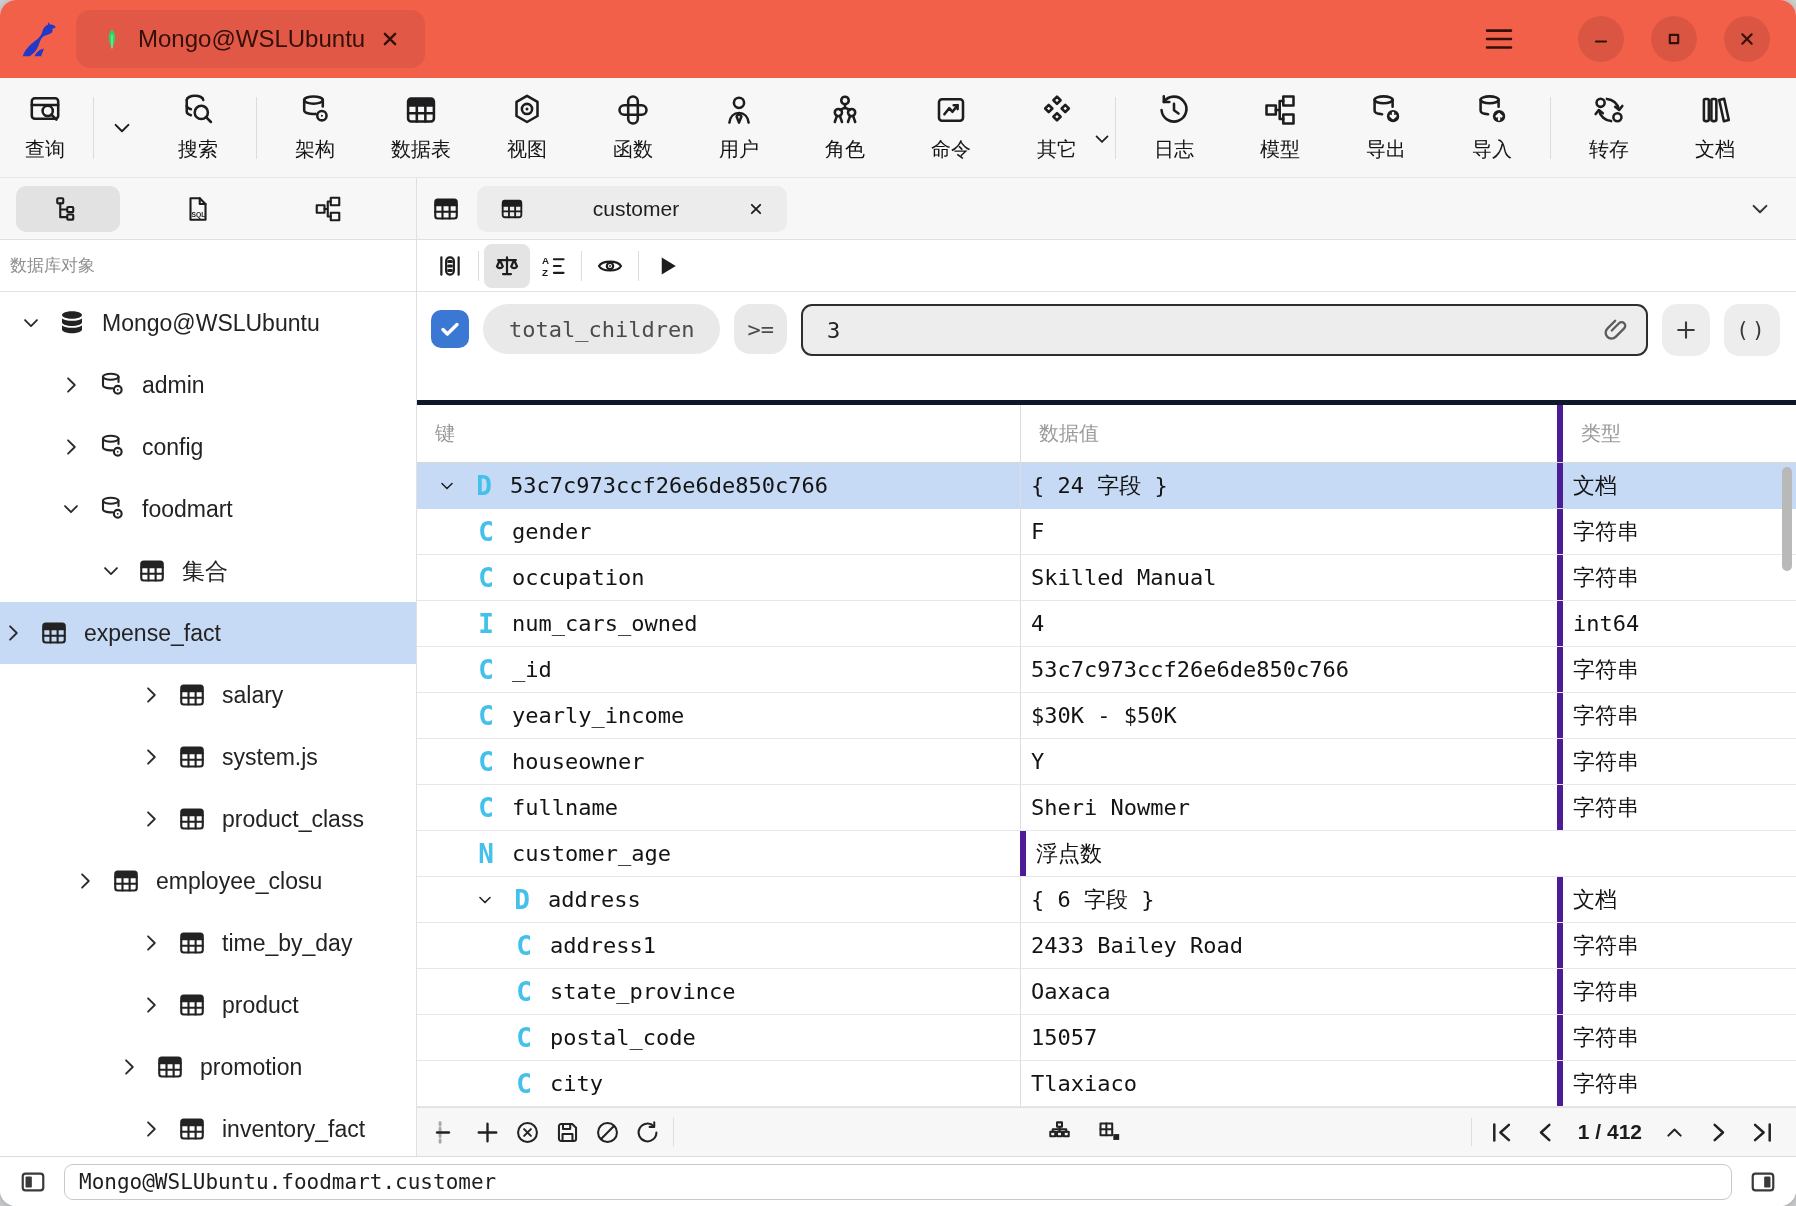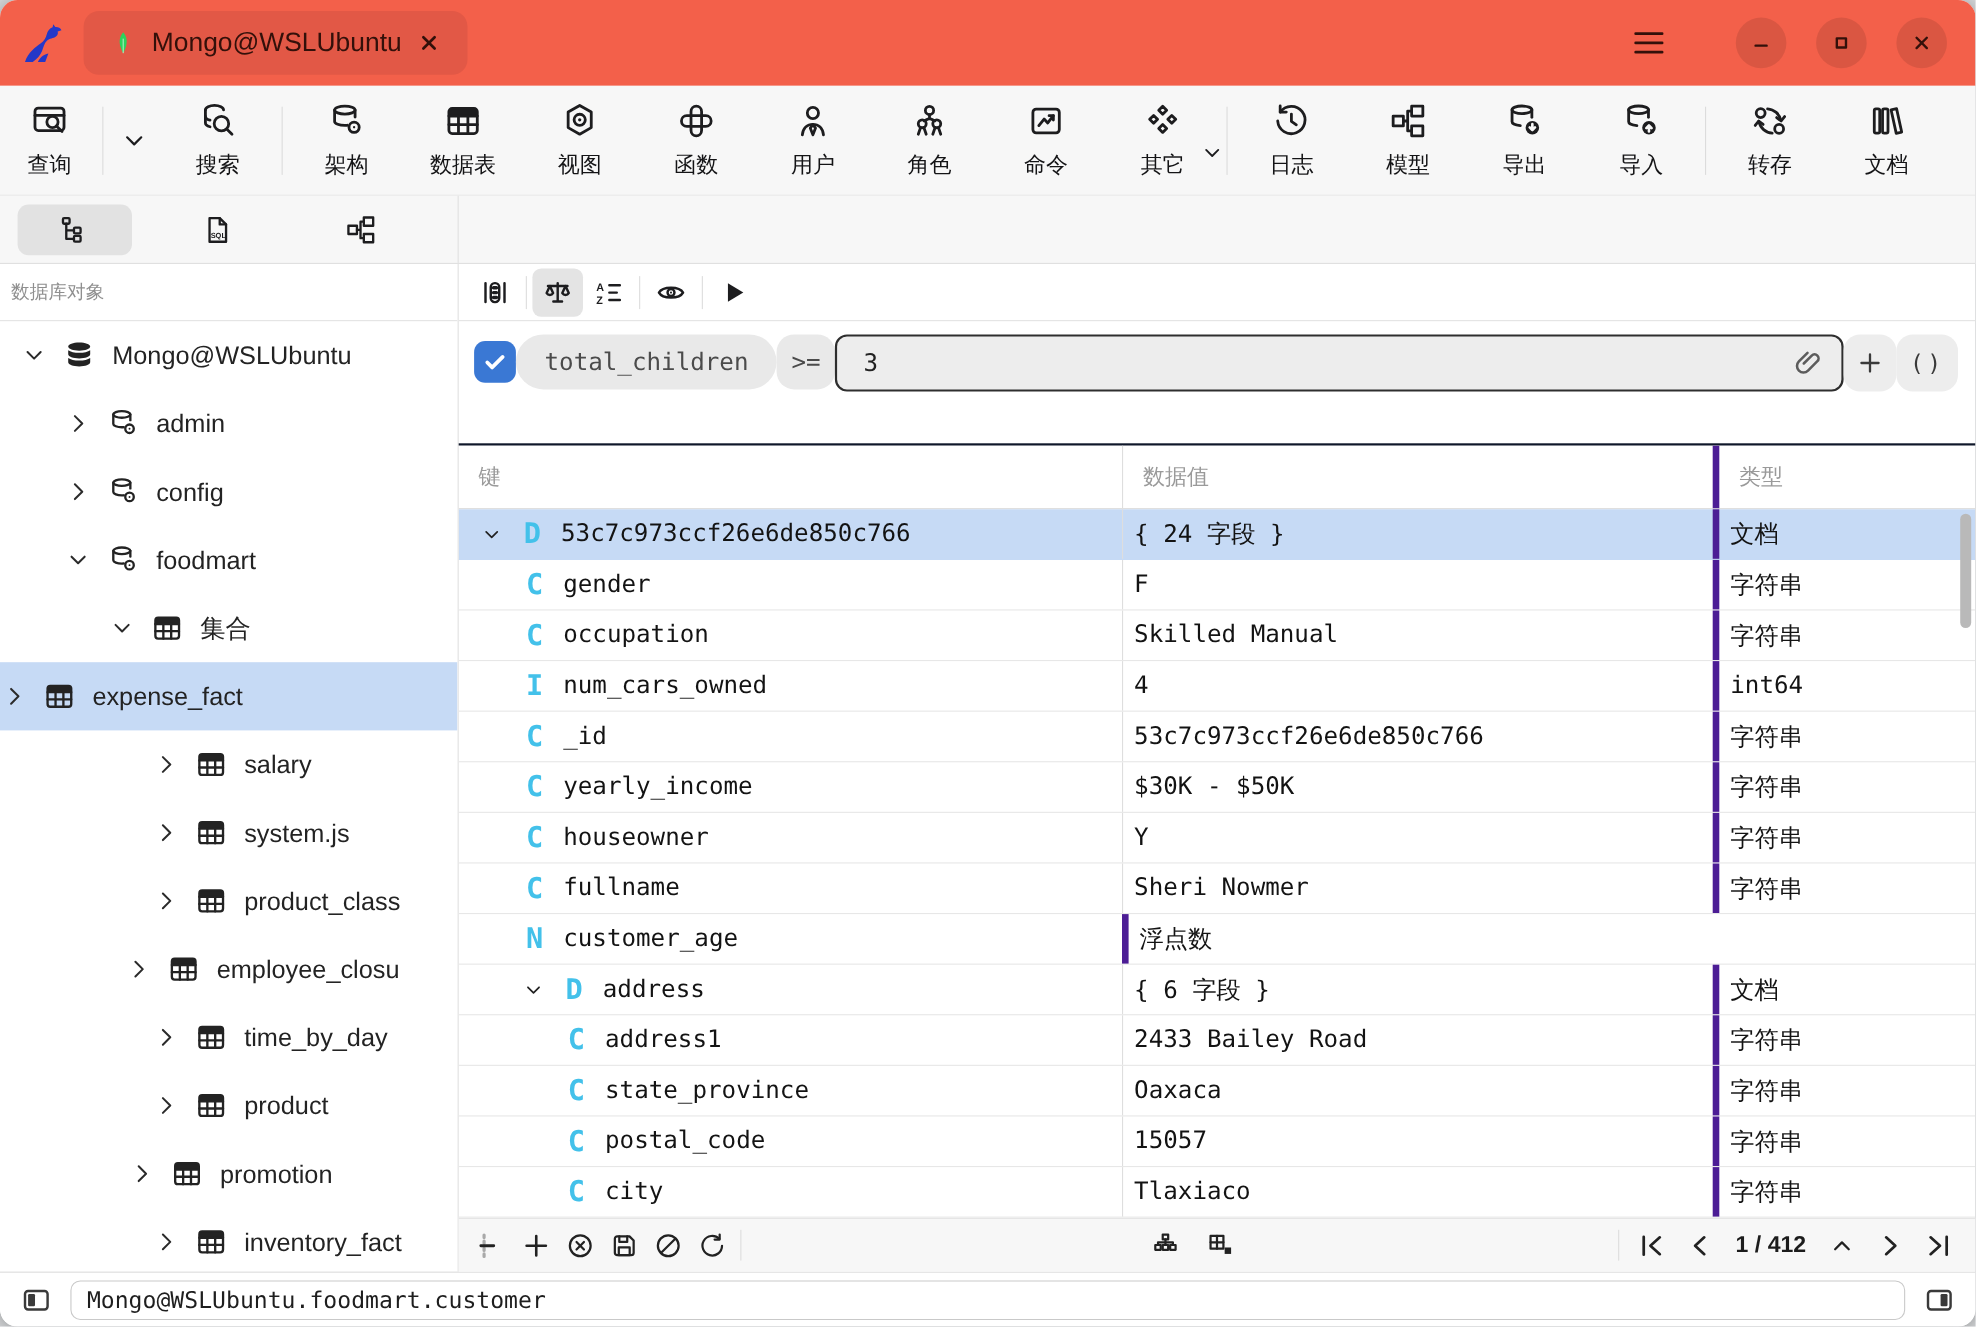--- a/index.html
+++ b/index.html
@@ -62,21 +62,21 @@
   .main{flex:1;min-width:0;display:flex;flex-direction:column}
 
   
   .viewbar{height:52px;flex:none;border-bottom:1px solid #e3e3e3;display:flex;align-items:center;padding-left:10px}
   .vb-btn{width:46px;height:44px;border-radius:8px;display:flex;align-items:center;justify-content:center}
   .vb-btn svg{width:28px;height:28px;stroke-width:1.9}
   .vb-btn.active{background:#e4e4e4}
   .vb-sep{width:1px;height:30px;background:#ddd;margin:0 5px}
 
   
-  .filter-panel{height:113px;flex:none;border-bottom:2px solid #0f172a;display:flex;align-items:flex-start;padding:12px 16px 0 14px}
+  .filter-panel{height:113px;flex:none;border-bottom:5px solid #0f172a;display:flex;align-items:flex-start;gap:14px;padding:12px 16px 0 14px}
   .chk{width:38px;height:38px;flex:none;border-radius:10px;background:var(--accent-blue);display:flex;align-items:center;justify-content:center;margin-top:6px}
   .chk svg{width:24px;height:24px;color:#fff;stroke-width:3.4}
   .pill{background:#e9e9e9;border-radius:25px;height:50px;display:flex;align-items:center;padding:0 26px;font-family:"DejaVu Sans Mono",monospace;font-size:22px;color:#4b4b4b;flex:none}
   .pill.op{padding:0 13px;border-radius:16px}
   .filter-input{flex:1;height:52px;background:#ededed;border:2.5px solid #2e2e2e;border-radius:11px;display:flex;align-items:center;padding:0 16px 0 24px;font-family:"DejaVu Sans Mono",monospace;font-size:22px;color:#222}
   .filter-input .val{flex:1}
   .filter-input .clip{width:28px;height:28px;color:#5c5c5c;stroke-width:2}
   .round-btn{width:48px;height:52px;flex:none;border-radius:15px;background:#ededed;display:flex;align-items:center;justify-content:center;font-size:25px;color:#3a3a3a}
   .round-btn.parens{width:56px;font-size:21px;letter-spacing:3px;font-family:"DejaVu Sans Mono",monospace}
 
@@ -500,20 +500,39 @@
           <svg class="ico">
             <use href="#i-sqlfile"></use>
           </svg>
         </div>
       <div class="side-btn">
           <svg class="ico">
             <use href="#i-models"></use>
           </svg>
         </div>
     </div>
+    <div class="tabbar-main">
+      <div class="obj-btn">
+          <svg class="ico">
+            <use href="#i-tables"></use>
+          </svg>
+        </div>
+      <div class="doc-tab">
+        <svg class="ico tbl">
+            <use href="#i-tables"></use>
+          </svg>
+        <span class="t">customer</span>
+        <svg class="ico x">
+            <use href="#i-close"></use>
+          </svg>
+      </div>
+      <svg class="ico tabbar-chev">
+          <use href="#i-chev-down"></use>
+        </svg>
+    </div>
   </div>
 
   <div class="content">
 
     <div class="sidebar">
       <div class="sb-head">数据库对象</div>
       <div class="tree" id="tree">
           <div class="tree-row" style="padding-left: 18px;">
             <svg class="ico tree-chev">
               <use href="#i-chev-down"></use>
@@ -588,21 +607,21 @@
           </div>
           <div class="tree-row" style="padding-left: 138px;">
             <svg class="ico tree-chev">
               <use href="#i-chev-right"></use>
             </svg>
             <svg class="ico tree-ico">
               <use href="#i-tables"></use>
             </svg>
             <span>product_class</span>
           </div>
-          <div class="tree-row" style="padding-left: 113px;">
+          <div class="tree-row" style="padding-left: 72px;">
             <svg class="ico tree-chev">
               <use href="#i-chev-right"></use>
             </svg>
             <svg class="ico tree-ico">
               <use href="#i-tables"></use>
             </svg>
             <span>employee_closu</span>
           </div>
           <div class="tree-row" style="padding-left: 138px;">
             <svg class="ico tree-chev">

